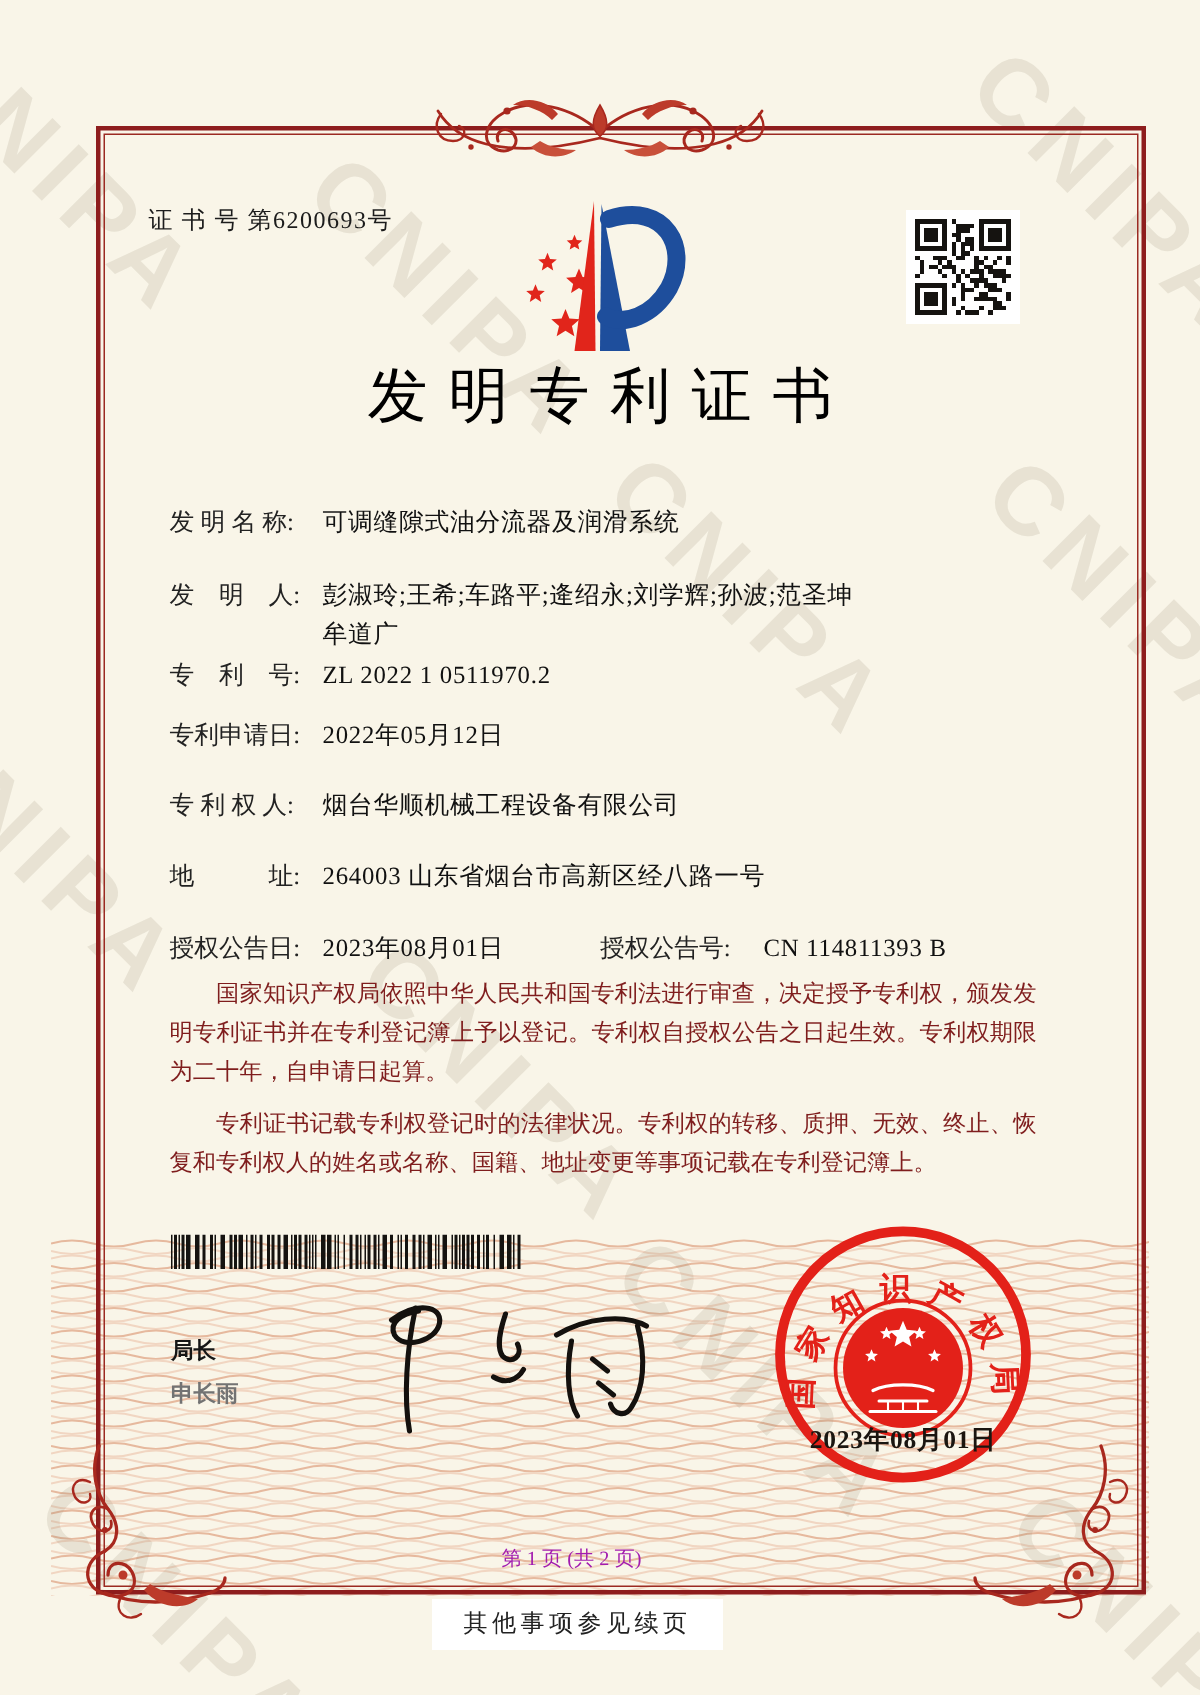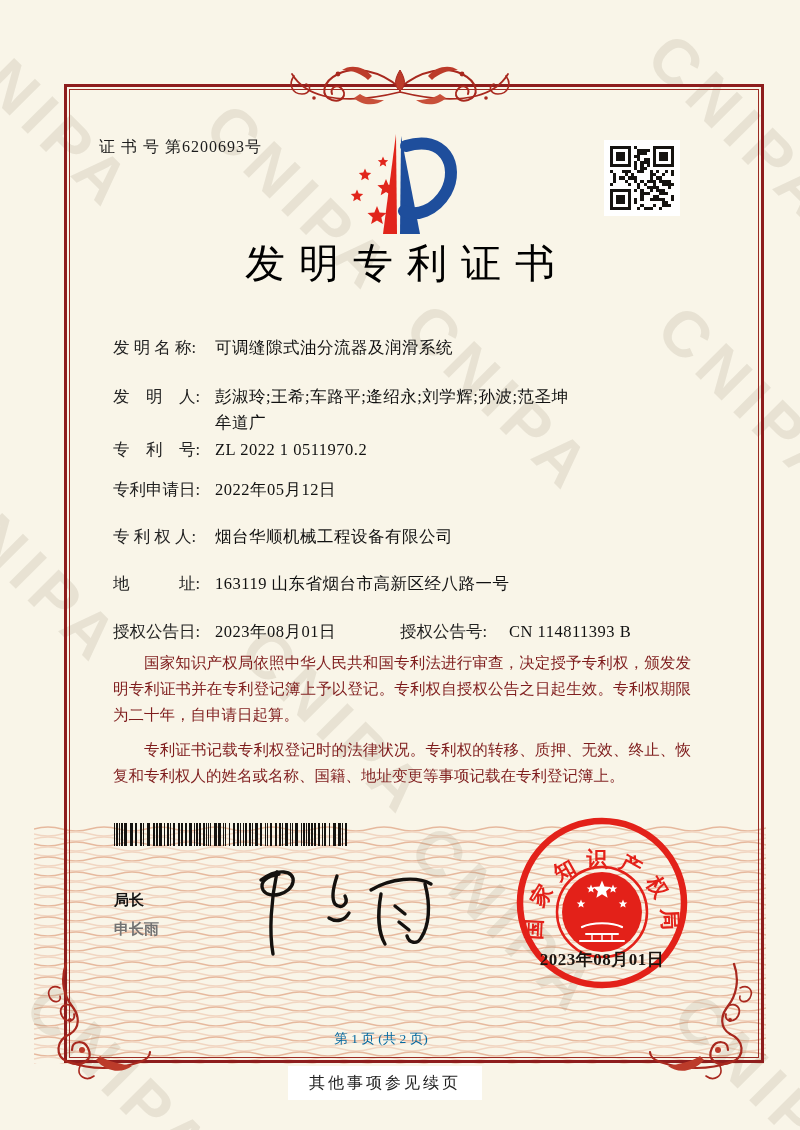--- a/index.html
+++ b/index.html
@@ -61,21 +61,21 @@
     font-family:Liberation Mono, monospace; color:#161616; z-index:5;}
   .signer-name{position:absolute; left:114px; top:920px; font-size:15px; font-weight:600;
     font-family:"Liberation Sans","DejaVu Sans",sans-serif; color:#737373; z-index:5;}
   .signature{position:absolute; left:233px; top:860px; width:212px; height:102px; z-index:5;}
   .seal{position:absolute; left:514px; top:815px; width:176px; height:176px; z-index:4;}
   .seal-date{
     position:absolute; left:512px; top:948px; width:180px; text-align:center;
     font-size:17px; font-weight:600; letter-spacing:0.5px; color:#1a1510; z-index:6;
   }
   .page-info{position:absolute; left:281px; top:1030px; width:200px; text-align:center;
-    font-size:13.5px; color:#0369a1; z-index:5;}
+    font-size:13.5px; color:#a21caf; z-index:5;}
   .note-strip{position:absolute; left:288px; top:1066px; width:194px; height:34px;
     background:#ffffff; z-index:5;}
   .note-text{width:100%; text-align:center; line-height:34px; font-size:16px;
     letter-spacing:3px; color:#222;}
 </style>
 </head>
 <body>
 
 <div class="page">
 
@@ -413,21 +413,21 @@
     <div class="frow" style="top:437px">
       <span class="lbl">专　利　号:</span><span class="val">ZL 2022 1 0511970.2</span>
     </div>
     <div class="frow" style="top:477px">
       <span class="lbl">专利申请日:</span><span class="val">2022年05月12日</span>
     </div>
     <div class="frow" style="top:524px">
       <span class="lbl">专 利 权 人:</span><span class="val">烟台华顺机械工程设备有限公司</span>
     </div>
     <div class="frow" style="top:571px">
-      <span class="lbl">地　　　址:</span><span class="val">163119 山东省烟台市高新区经八路一号</span>
+      <span class="lbl">地　　　址:</span><span class="val">264003 山东省烟台市高新区经八路一号</span>
     </div>
     <div class="frow" style="top:619px">
       <span class="lbl">授权公告日:</span><span class="val">2023年08月01日</span>
       <span class="lbl2">授权公告号:</span>
       <span class="val2">CN 114811393 B</span>
     </div>
   </div>
 
   <div class="body-text">
     <p>国家知识产权局依照中华人民共和国专利法进行审查，决定授予专利权，颁发发明专利证书并在专利登记簿上予以登记。专利权自授权公告之日起生效。专利权期限为二十年，自申请日起算。</p>

